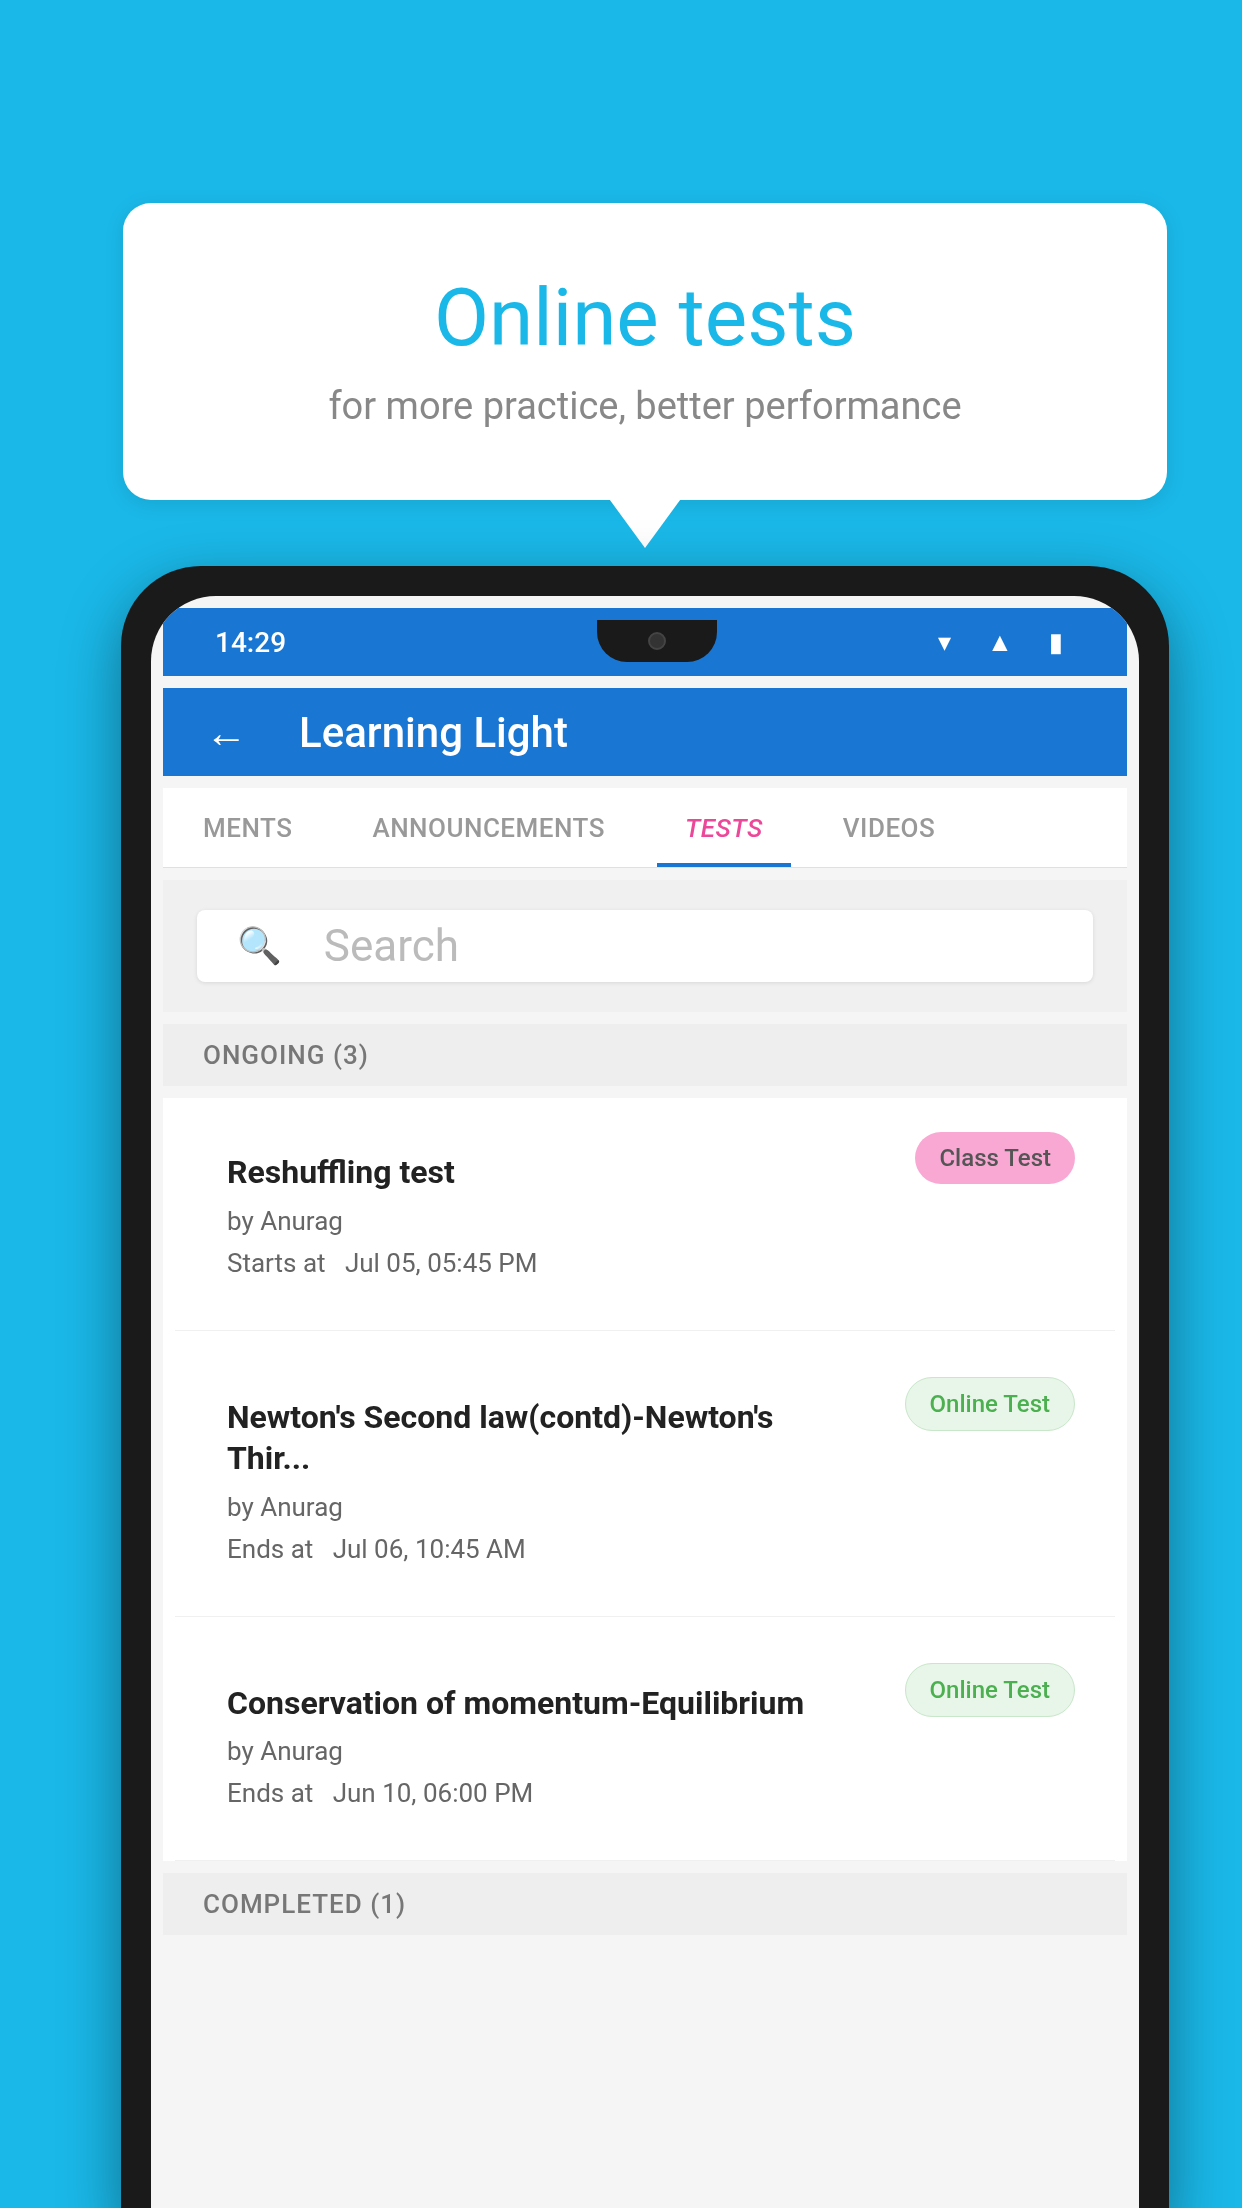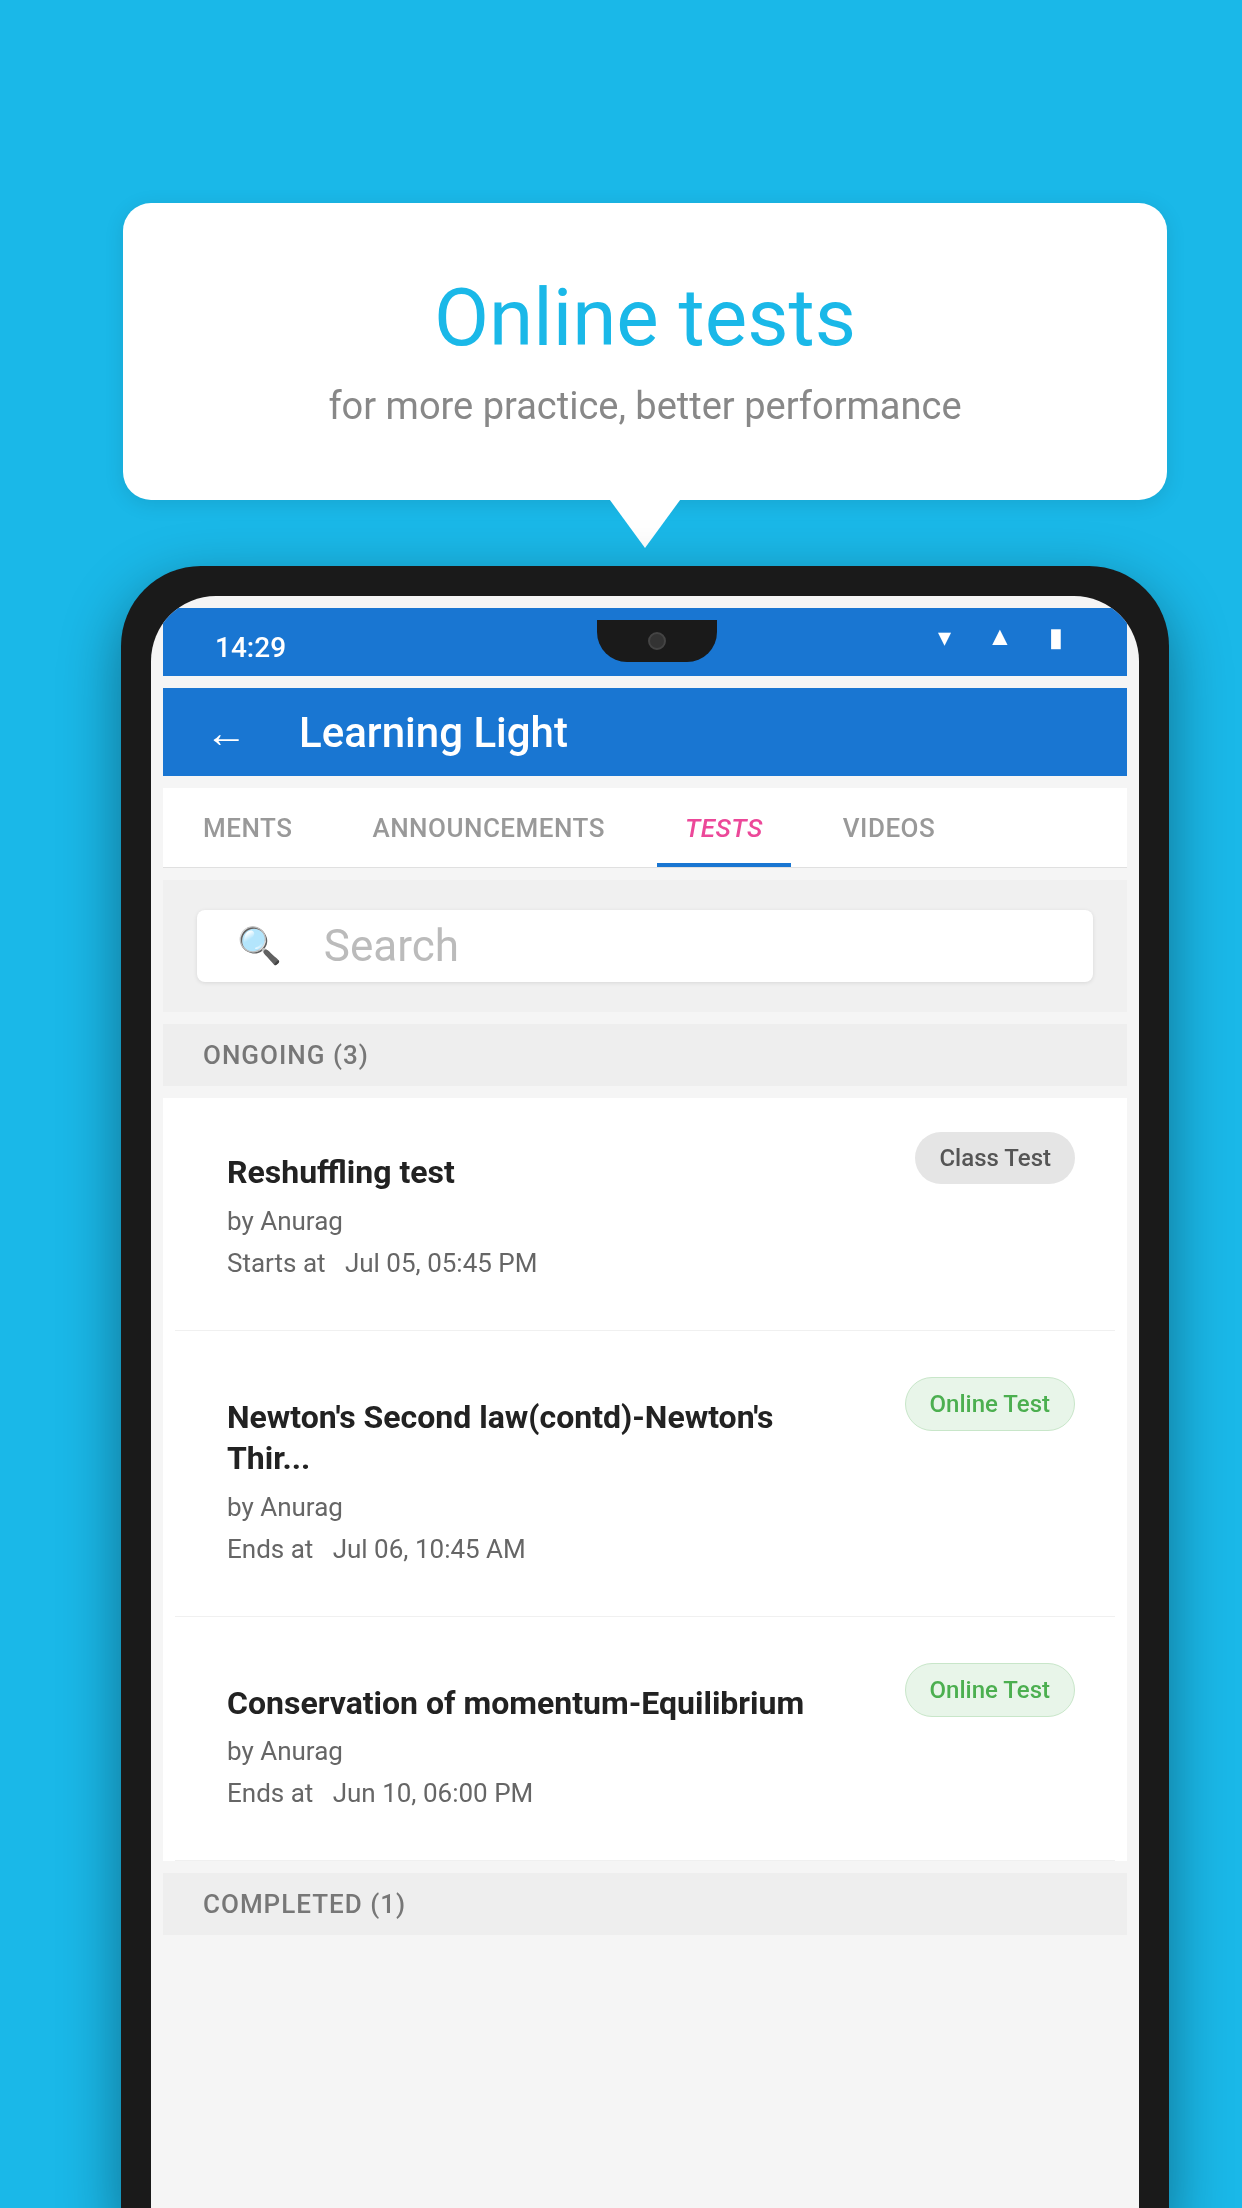--- a/index.html
+++ b/index.html
@@ -77,21 +77,21 @@
       overflow: hidden;
       height: 100%;
       position: relative;
     }
 
     
     .notch-bar {
       background: #1976d2;
       height: 68px;
       display: flex;
-      align-items: flex-end;
+      align-items: center;
       justify-content: space-between;
       padding: 0 40px;
       position: relative;
     }
 
     .notch {
       position: absolute;
       top: 0;
       left: 50%;
       transform: translateX(-50%);
@@ -272,21 +272,21 @@
       padding: 12px 24px;
       border-radius: 50px;
       font-size: 24px;
       font-weight: 500;
       white-space: nowrap;
       margin-top: 4px;
       flex-shrink: 0;
     }
 
     .badge-class {
-      background: #e5e5e5;
+      background: #f9a8d4;
       color: #555;
     }
 
     .badge-online {
       background: #e8f5e9;
       color: #4caf50;
       border: 1px solid #c8e6c9;
     }
 
     

